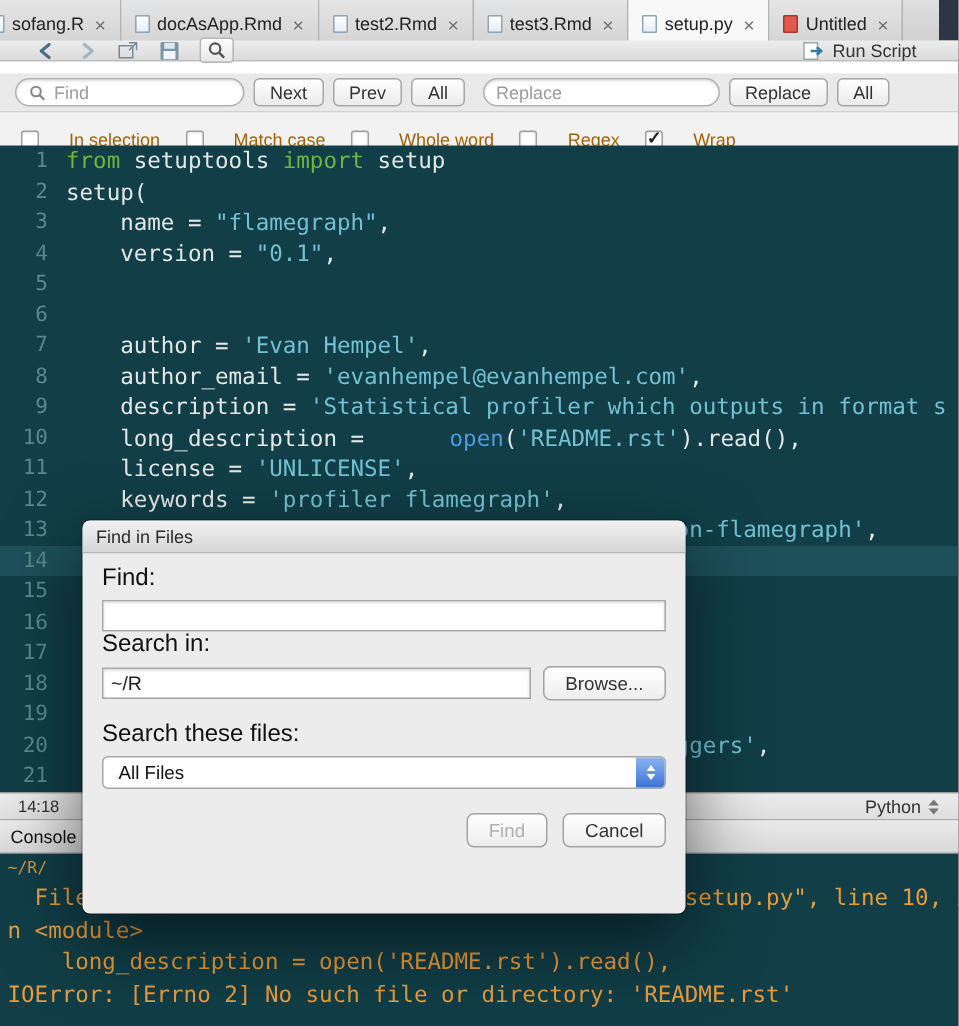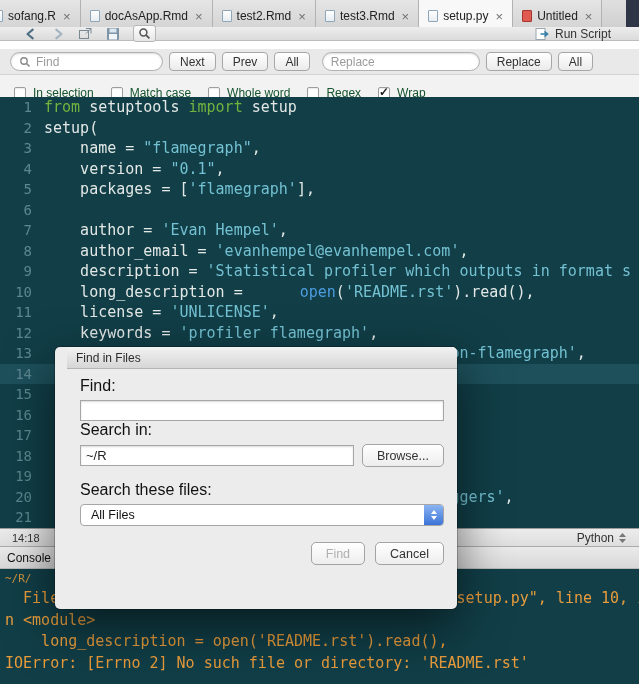--- a/index.html
+++ b/index.html
@@ -42,21 +42,21 @@
                        font-size:12px; width:118px; color:#333; font-family:inherit; }
   .searchfield input::placeholder { color:#9b9b9b; }
   .macbtn { background:linear-gradient(#ffffff,#ebebeb); border:1px solid #a7a7a7;
             border-radius:4px; height:19px; padding:0 10px; font-size:12px; color:#333;
             font-family:inherit; }
 
   
   .optsbar { position:absolute; left:0; top:75px; right:0; height:22px;
              background:#f2f2f2; display:flex; align-items:center; padding:0 14px;
              column-gap:8px; }
-  .cb { display:flex; align-items:center; gap:7px; font-size:12px; color:#14532d;
+  .cb { display:flex; align-items:center; gap:20px; font-size:12px; color:#a16207;
         margin-right:9px;margin-top:14px; }
   .cb .box { width:12px; height:12px; background:#fff; border:1px solid #9d9d9d;
              border-radius:2px; position:relative; flex:none;
              box-shadow:inset 0 1px 1px rgba(0,0,0,.08); }
   .cb.checked .box::after { content:"✓"; position:absolute; top:-3px; left:0;
                             font-size:12px; font-weight:bold; color:#222; }
 
   
   .editor { position:absolute; left:0; top:97px; right:0; height:431px;
             background:#113e47; overflow:hidden;
@@ -84,21 +84,21 @@
                     display:flex; align-items:center; padding:0 7px; font-size:12px; color:#111; }
   .console { position:absolute; left:0; top:569px; right:0; bottom:0;
              background:#113e47; padding:2px 0 0 5px; overflow:hidden;
              font-family:"DejaVu Sans Mono", monospace; }
   .wd { font-size:11px; color:#cf943f; margin:1px 0 3px 0; }
   .cline { font-size:15px; line-height:21.5px; white-space:pre; color:#e89c3b; }
 
   
   .dialog { position:absolute; left:55px; top:347px; width:402px; height:262px;
             background:#ececec; border-radius:5px; z-index:20;
-            box-shadow:0 18px 50px rgba(0,0,0,.55), 0 0 0 1px rgba(0,0,0,.22);padding-left:12px; }
+            box-shadow:0 18px 50px rgba(0,0,0,.55), 0 0 0 1px rgba(0,0,0,.22); }
   .dlg-title { height:22px; background:linear-gradient(#f2f2f2,#d6d6d6);
                border-bottom:1px solid #b4b4b4; border-radius:5px 5px 0 0;
                display:flex; align-items:center; padding:0 9px; font-size:12px; color:#2b2b2b; }
   .dlg-body { padding:8px 13px 0 13px; }
   .dlg-label { font-size:16px; color:#111; margin-bottom:5px; }
   .dlg-input { width:100%; height:21px; background:#fff; border:1px solid #a6a6a6;
                box-shadow:inset 0 1px 2px rgba(0,0,0,.15); font-size:13px; padding:0 5px;
                font-family:inherit; color:#222; outline:none; }
   .dlg-checks { display:flex; margin:10px 0 14px 0; }
   .dlg-checks .cb { margin-right:30px; }
@@ -245,21 +245,20 @@
       <div class="line">
         <span class="ln">3</span>
         <span class="code"><span class="p">    name = </span><span class="s">"flamegraph"</span><span class="p">,</span></span>
       </div>
       <div class="line">
         <span class="ln">4</span>
         <span class="code"><span class="p">    version = </span><span class="s">"0.1"</span><span class="p">,</span></span>
       </div>
       <div class="line">
         <span class="ln">5</span>
-        <span class="code"><span class="p">    packages = [</span><span class="s">'flamegraph'</span><span class="p">],</span></span>
       </div>
       <div class="line">
         <span class="ln">6</span>
         <span class="code"></span>
       </div>
       <div class="line">
         <span class="ln">7</span>
         <span class="code"><span class="p">    author = </span><span class="s">'Evan Hempel'</span><span class="p">,</span></span>
       </div>
       <div class="line">

